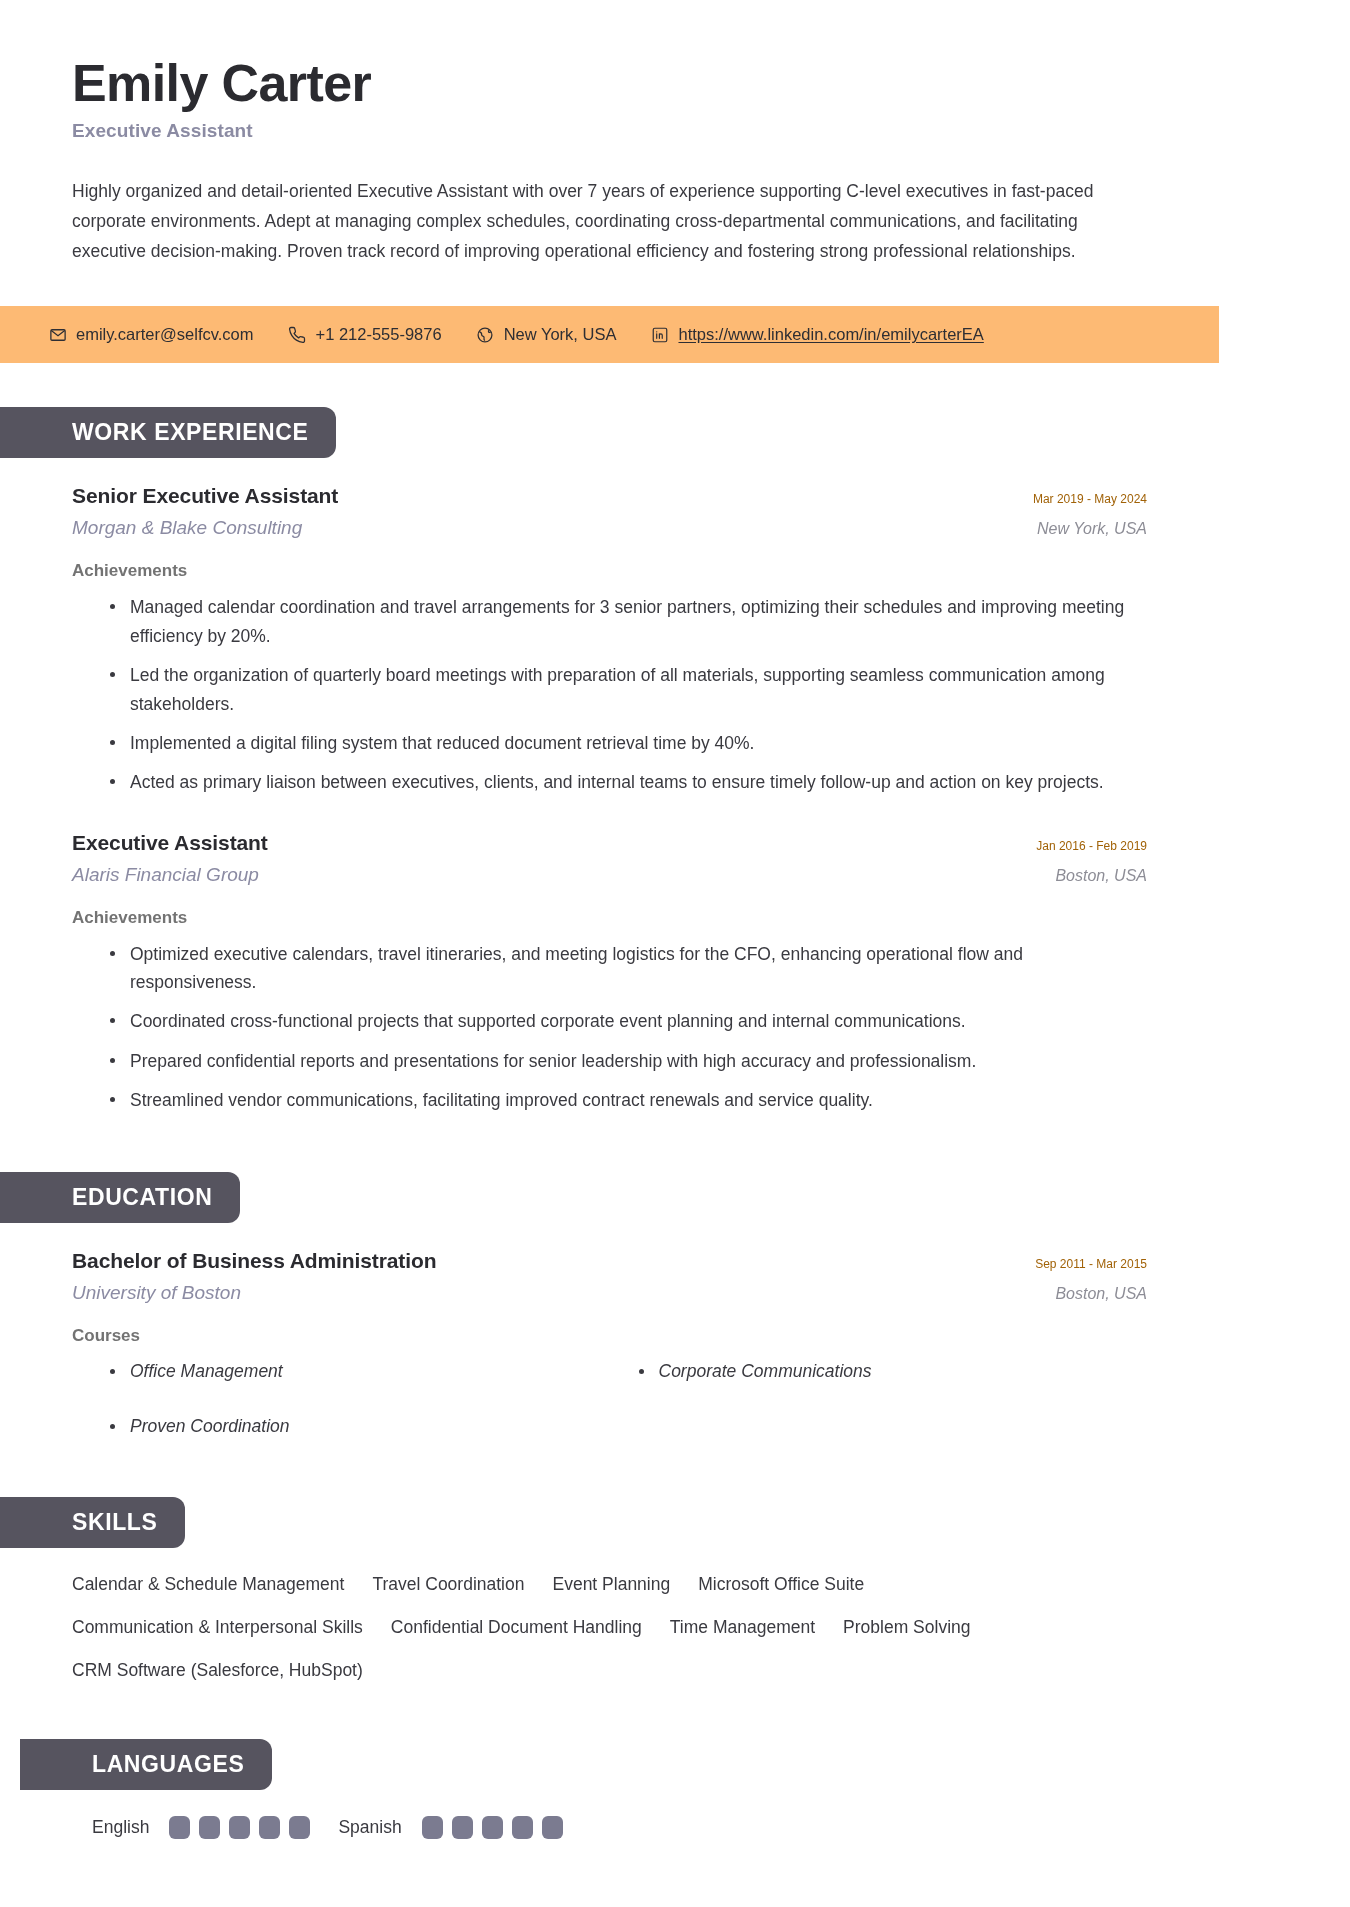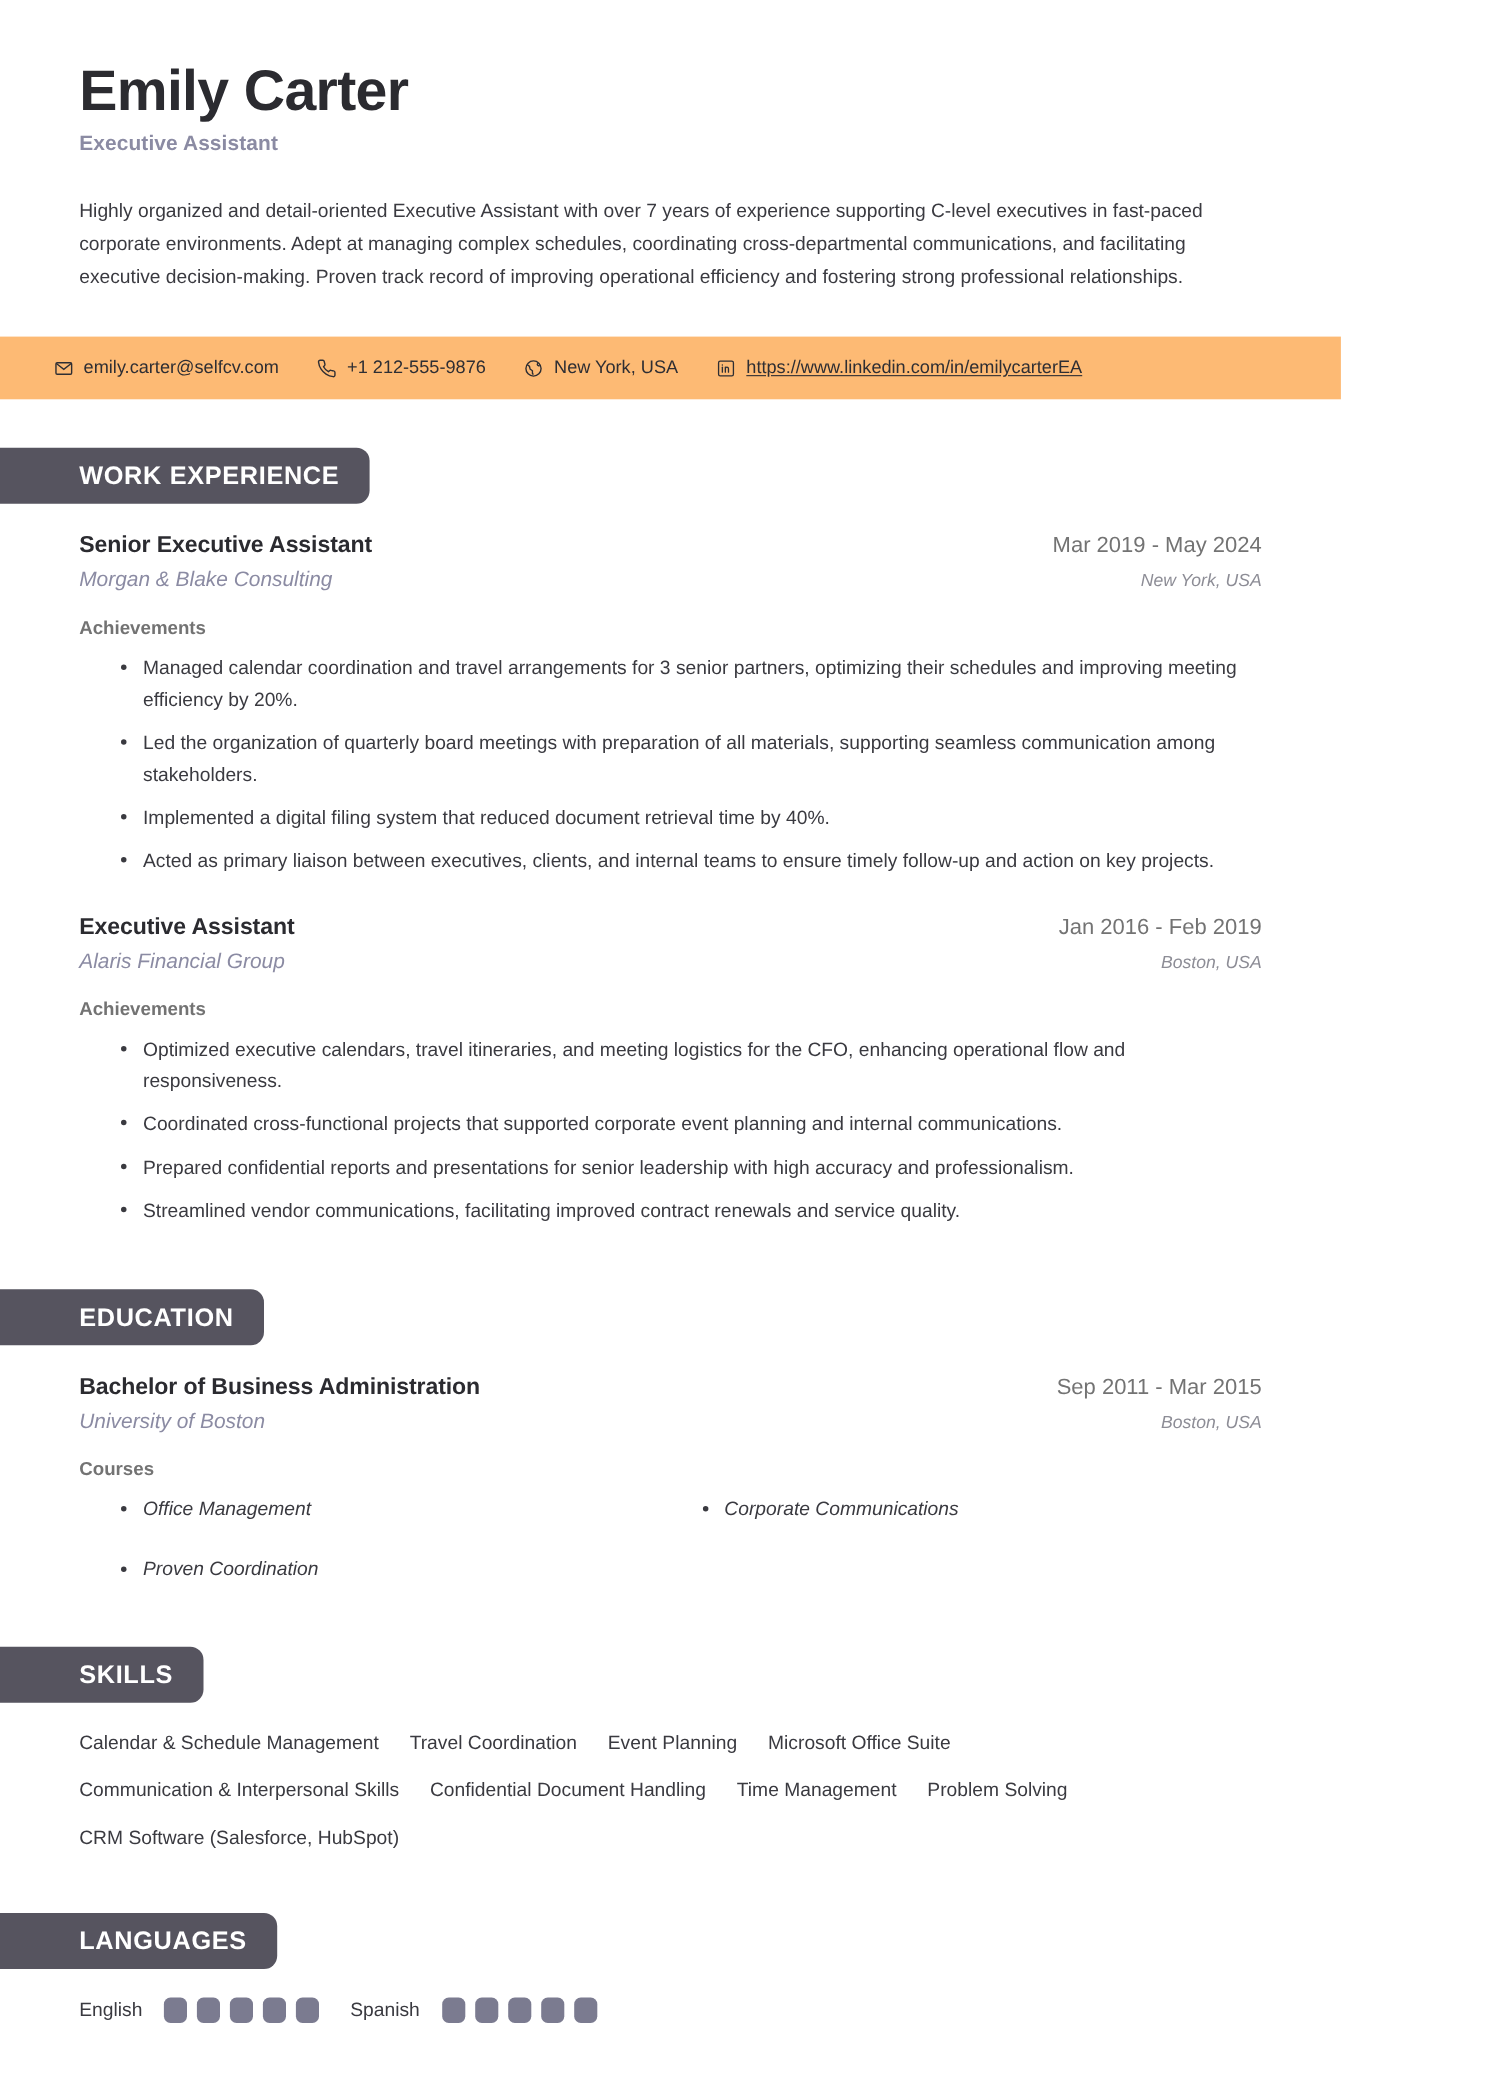--- a/index.html
+++ b/index.html
@@ -106,22 +106,22 @@
     align-items: baseline;
     gap: 24px;
   }
   .entry-role {
     font-size: 21px;
     font-weight: 800;
     color: #2b2b30;
     letter-spacing: -0.1px;
   }
   .entry-date {
-    font-size: 20px;
-    color: #737373;
+    font-size: 12px;
+    color: #a16207;
     white-space: nowrap;
   }
   .entry-sub {
     display: flex;
     justify-content: space-between;
     align-items: baseline;
     gap: 24px;
     margin-top: 9px;
     font-style: italic;
   }
@@ -367,21 +367,21 @@
         <span class="skill-item">Microsoft Office Suite</span>
         <span class="skill-item">Communication &amp; Interpersonal Skills</span>
         <span class="skill-item">Confidential Document Handling</span>
         <span class="skill-item">Time Management</span>
         <span class="skill-item">Problem Solving</span>
         <span class="skill-item">CRM Software (Salesforce, HubSpot)</span>
       </div>
     </div>
   </div>
 
-  <div class="section" style="margin-top:58px;">
+  <div class="section" style="margin-top:58px;margin-left:20px;">
     <div class="section-pill">LANGUAGES</div>
     <div class="section-body">
       <div class="lang-wrap">
 
         <div class="lang-item">
           <span class="lang-name">English</span>
           <span class="lang-dots">
               <span class="lang-dot"></span>
               <span class="lang-dot"></span>
               <span class="lang-dot"></span>

